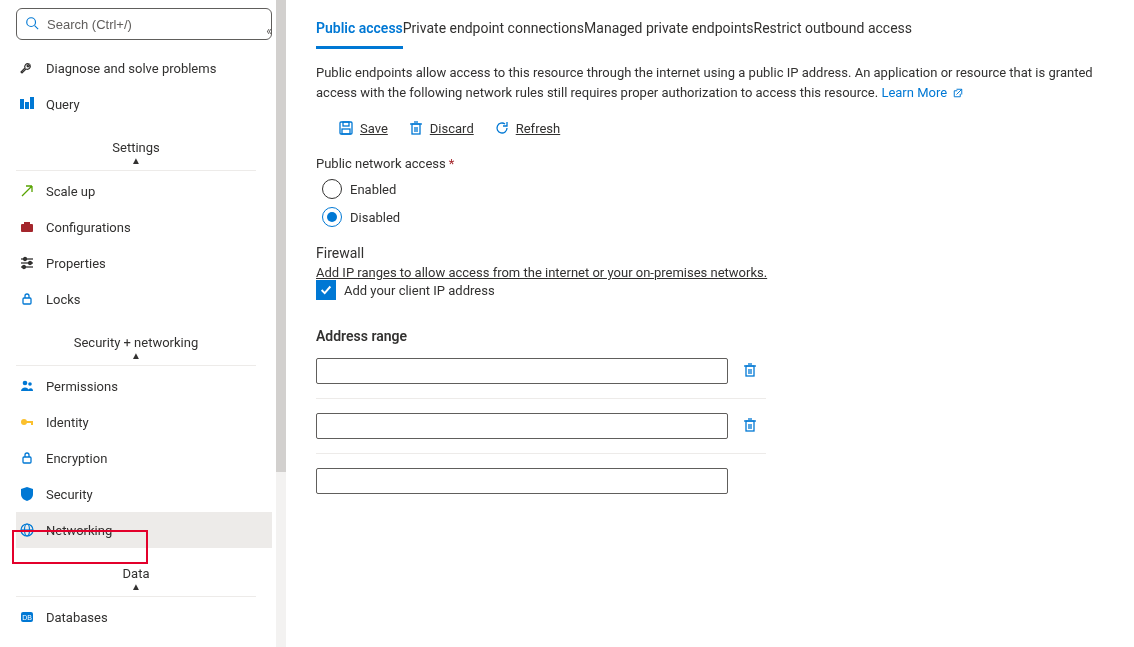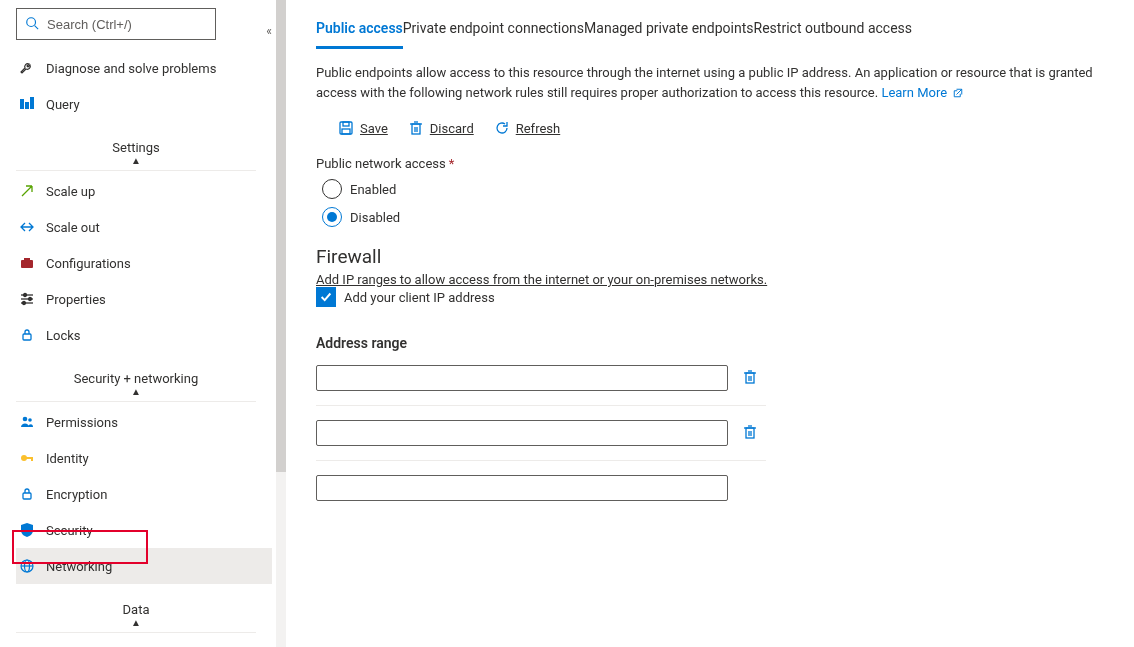--- a/index.html
+++ b/index.html
@@ -25,24 +25,24 @@
     position: absolute;
     top: 24px;
     right: 4px;
     color: #605e5c;
     font-size: 12px;
     cursor: pointer;
   }
   .search-box {
     display: flex;
     align-items: center;
-    width: 200px;
+    width: 256px;
     height: 32px;
     border: 1px solid #605e5c;
-    border-radius: 0;
+    border-radius: 6px;
     padding: 0 8px;
     color: #605e5c;
     margin-bottom: 10px;
   }
   .search-box svg { width: 14px; height: 14px; flex-shrink: 0; }
   .search-box input {
     border: none;
     outline: none;
     font-size: 13px;
     width: 100%;
@@ -171,21 +171,21 @@
   .radio.checked { border-color: #0078d4; }
   .radio.checked::after {
     content: "";
     width: 10px; height: 10px;
     border-radius: 50%;
     background: #0078d4;
   }
 
   .subhead {
     margin-top: 18px;
-    font-size: 19px;
+    font-size: 14px;
   }
   .subtext {
     margin-top: 4px;
     font-size: 13px;
     text-decoration: underline;
   }
   .check-row {
     display: flex;
     align-items: center;
     gap: 8px;
@@ -265,28 +265,20 @@
   </div>
   <hr class="group-rule">
 
   <div class="nav-item">
     <span class="ico">
       <svg viewBox="0 0 16 16" fill="none" stroke="#57a300" stroke-width="1.3">
           <path d="M3 13L13 3M13 3H7M13 3v6"></path>
         </svg>
     </span>
     <span>Scale up</span>
-  </div>
-  <div class="nav-item">
-    <span class="ico">
-      <svg viewBox="0 0 16 16" fill="none" stroke="#0078d4" stroke-width="1.3">
-          <path d="M2 8h12M10 4l4 4-4 4M6 4L2 8l4 4"></path>
-        </svg>
-    </span>
-    <span>Scale out</span>
   </div>
   <div class="nav-item">
     <span class="ico">
       <svg viewBox="0 0 16 16" fill="#a4262c">
           <rect x="2" y="5" width="12" height="8" rx="1"></rect>
           <rect x="5" y="3" width="6" height="2"></rect>
         </svg>
     </span>
     <span>Configurations</span>
   </div>

